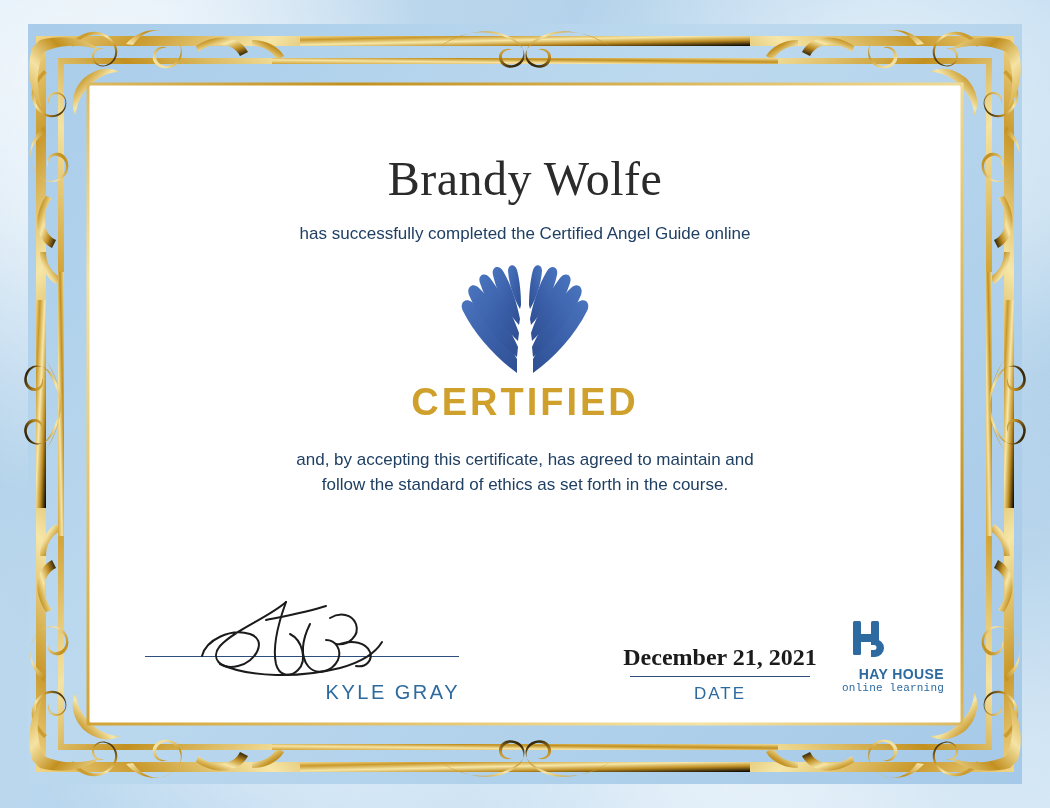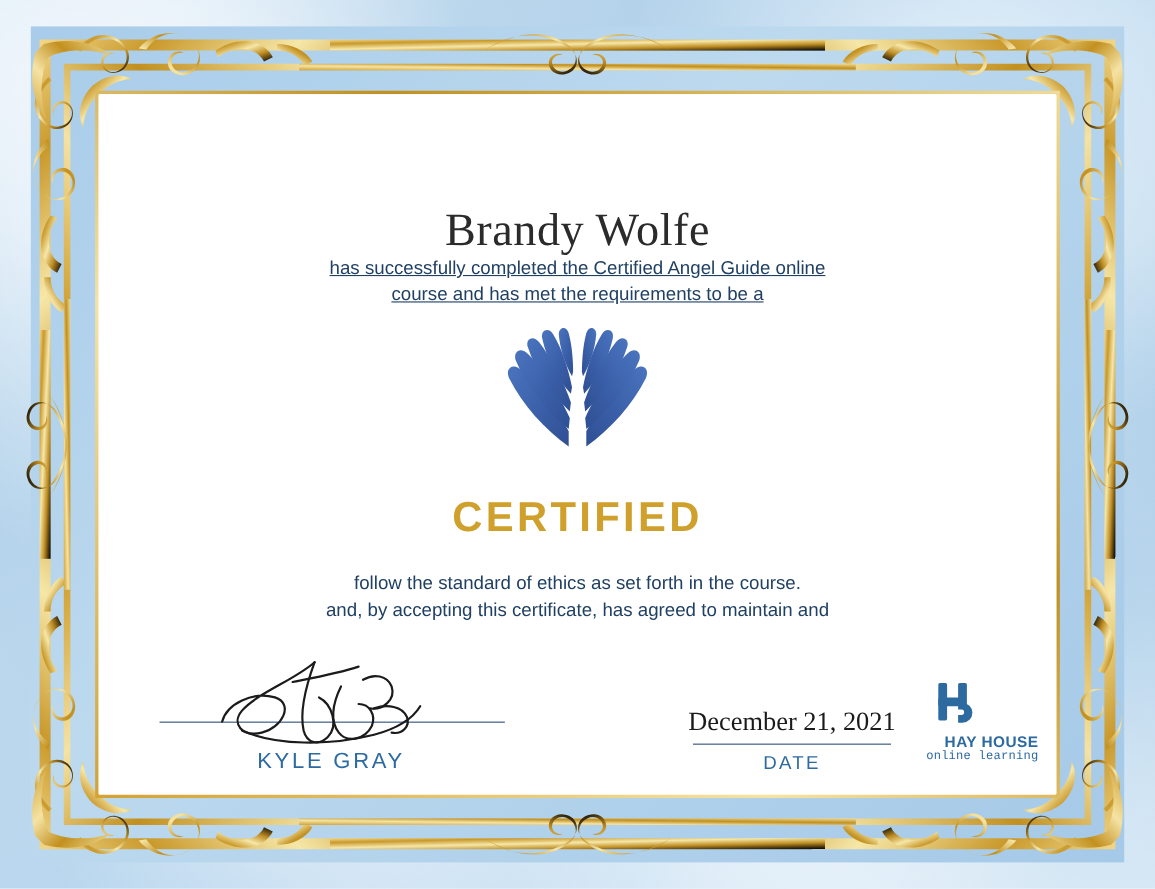--- a/index.html
+++ b/index.html
@@ -74,43 +74,42 @@
     top: 92px;
     right: 96px;
     bottom: 92px;
     display: flex;
     flex-direction: column;
     align-items: center;
     text-align: center;
   }
 
   .recipient-name {
-    margin-top: 96px;
+    margin-top: 62px;
     font-family: "Liberation Serif", serif;
-    font-size: 42px;
+    font-size: 48px;
     color: #2b2b2b;
     letter-spacing: 0.5px;
     line-height: 1.05;
   }
 
   .intro-text {
+    margin-top: 18px;
     font-family: "Liberation Sans", sans-serif;
     font-size: 17px;
     color: #1f3f63;
     line-height: 1.42;
     max-width: 520px;
-    text-decoration: underline;
   }
 
   .badge {
     margin-top: 14px;
     display: flex;
     flex-direction: column;
     align-items: center;
-    gap: 36px;
   }
 
   .wings {
     display: block;
   }
 
   .badge-line1 {
     margin-top: 4px;
     font-family: "Liberation Sans", sans-serif;
     font-weight: bold;
@@ -162,36 +161,37 @@
     border-bottom: 1.5px solid #2c4f7c;
     width: 314px;
     margin: 0 auto;
   }
   .sig-name {
     margin-top: 24px;
     font-family: "Liberation Sans", sans-serif;
     font-size: 20px;
     letter-spacing: 2.5px;
     color: #2c6aa0;
-    text-align: center;
+    text-align: right;
     padding-right: 2px;
   }
 
   .date-block {
     position: absolute;
     left: 480px;
     bottom: 8px;
     width: 280px;
     text-align: center;
   }
   .date-value {
     font-family: "Liberation Serif", serif;
     font-size: 24px;
     color: #1b1b1b;
     padding-bottom: 5px;
+    font-weight: bold;
   }
   .date-rule {
     border-bottom: 1.5px solid #2c4f7c;
     width: 180px;
     margin: 0 auto;
   }
   .date-label {
     margin-top: 7px;
     font-family: "Liberation Sans", sans-serif;
     font-size: 17px;
@@ -300,21 +300,20 @@
     <use href="#edgeOrn" transform="translate(1004,450) rotate(90) scale(-1,-1)"></use>
 
     <rect x="88" y="84" width="874" height="640" fill="none" stroke="url(#goldGrad2)" stroke-width="3"></rect>
   </svg>
 
   <div class="content">
     <div class="recipient-name">Brandy Wolfe</div>
 
     <div class="intro-text">
       <div>has successfully completed the Certified Angel Guide online</div>
-      <div>course and has met the requirements to be a</div>
     </div>
 
     <div class="badge">
       <svg class="wings" width="200" height="118" viewBox="0 0 200 118">
         <defs>
           <linearGradient id="wingL" x1="0" y1="0" x2="1" y2="1">
             <stop offset="0%" stop-color="#4a74be"></stop>
             <stop offset="55%" stop-color="#3a5fa8"></stop>
             <stop offset="100%" stop-color="#2f4f93"></stop>
           </linearGradient>
@@ -338,22 +337,22 @@
           <path d="M108,96 C128,80 146,58 156,34 C159,26 152,21 146,27 C132,40 116,66 107,86 Z"></path>
           <path d="M107,80 C124,64 138,44 145,22 C148,14 140,10 135,17 C124,31 112,54 106,72 Z"></path>
           <path d="M106,64 C119,50 128,32 132,14 C134,6 126,3 122,10 C114,23 108,42 105,58 Z"></path>
           <path d="M105,48 C112,36 116,22 117,10 C117,3 110,2 108,9 C105,20 104,34 104,44 Z"></path>
         </g>
       </svg>
       <div class="badge-line1">CERTIFIED</div>
     </div>
 
     <div class="ethics-text">
+      <div>and, by accepting this certificate, has agreed to maintain and</div>
       <div>follow the standard of ethics as set forth in the course.</div>
-      <div>and, by accepting this certificate, has agreed to maintain and</div>
     </div>
   </div>
 
   <div class="footer">
 
     <div class="sig-block">
       <svg class="sig-svg" width="230" height="96" viewBox="0 0 230 96">
         <g fill="none" stroke="#1b1b1b" stroke-width="2" stroke-linecap="round" stroke-linejoin="round">
           <path d="M12,66 C16,50 40,38 60,44 C78,50 66,72 48,76 C30,80 20,68 30,56 C44,40 78,28 96,12"></path>
           <path d="M96,12 C88,34 82,56 86,74 C89,86 100,88 108,80 C118,70 112,50 100,44"></path>

